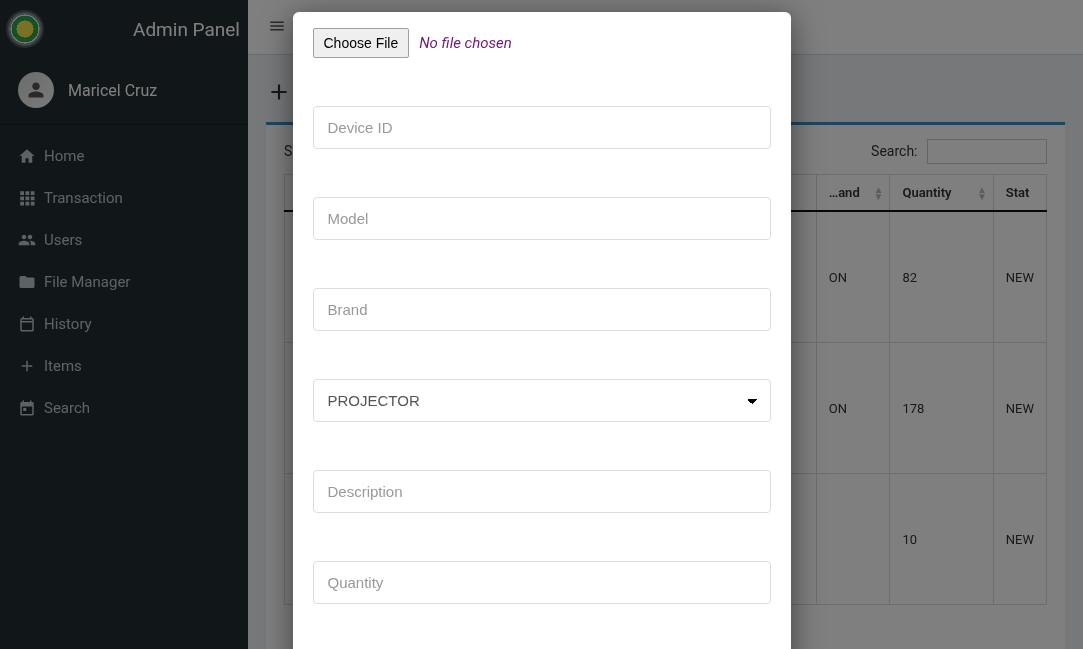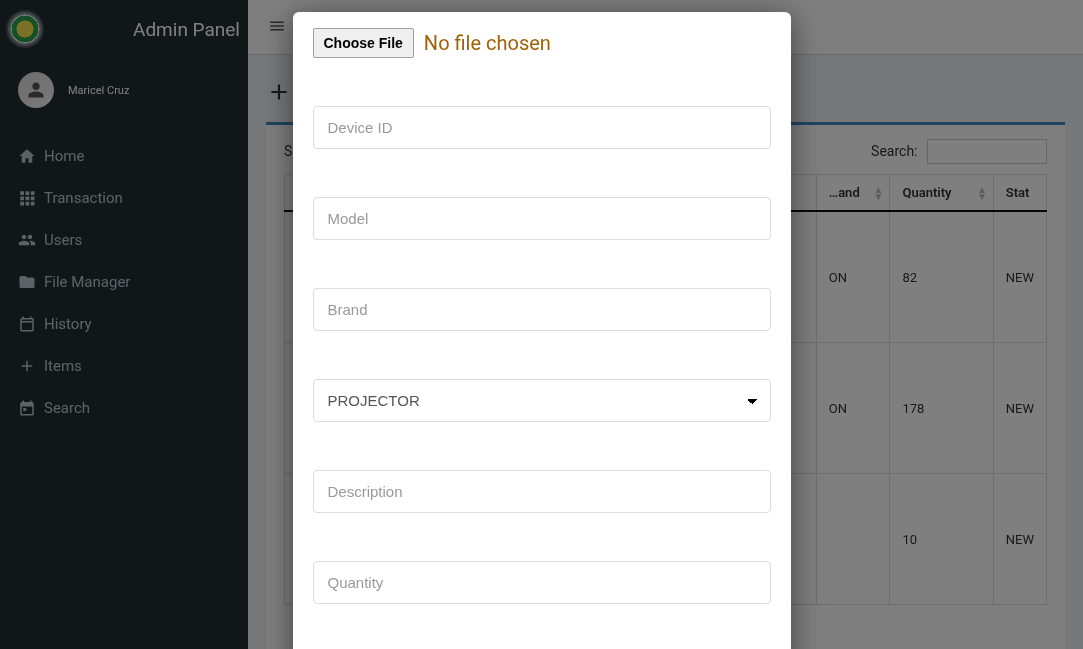--- a/index.html
+++ b/index.html
@@ -40,21 +40,21 @@
     padding: 14px 18px 16px;
   }
   .sidebar .user .avatar {
     width: 36px; height: 36px; border-radius: 50%;
     background: linear-gradient(135deg,#d8d8d8,#f5f5f5);
     display:flex;align-items:center;justify-content:center;
     margin-right: 14px;
     overflow:hidden;
     color:#555;
   }
-  .sidebar .user .name { color: #fff; font-size: 11px; }
+  .sidebar .user .name { color: #fff; font-size: 16px; }
   .sidebar hr { border: none; border-top: 1px solid #1a2226; margin: 0; }
   .nav { padding-top: 10px; }
   .nav .item {
     display: flex; align-items: center;
     padding: 12px 18px;
     color: #b8c7ce;
     font-size: 15px;
     cursor: pointer;
   }
   .nav .icon { width: 26px; display:inline-flex; }
@@ -129,23 +129,23 @@
     background-image: linear-gradient(45deg, transparent 50%, #000 50%), linear-gradient(135deg, #000 50%, transparent 50%);
     background-position: calc(100% - 18px) 52%, calc(100% - 13px) 52%;
     background-size: 5px 5px, 5px 5px;
     background-repeat:no-repeat;
     padding-right:34px;
   }
   .fgroup { margin-bottom:12px;margin-top:48px; }
   .file-row { display:flex; align-items:center; margin-bottom:16px; }
   .file-btn {
     border:1px solid #a0a0a0; background:#efefef; padding:6px 10px; border-radius:2px;
-    font-size:14px; margin-right:10px; cursor:pointer;font-weight:bold;
-  }
-  .file-label { font-size:20px; color:#a16207; }
+    font-size:14px; margin-right:10px; cursor:pointer;
+  }
+  .file-label { font-size:15px; color:#701a75;font-style:italic; }
   .btn-save {
     background:#0f172a; color:#fff; border:none; border-radius:4px;
     padding:10px 16px; font-size:15px; display:inline-flex; align-items:center; cursor:pointer;
   }
   .btn-save svg{ width:14px;height:14px;fill:#fff;margin-right:6px; }
 </style>
 </head>
 <body>
 
 <aside class="sidebar">

